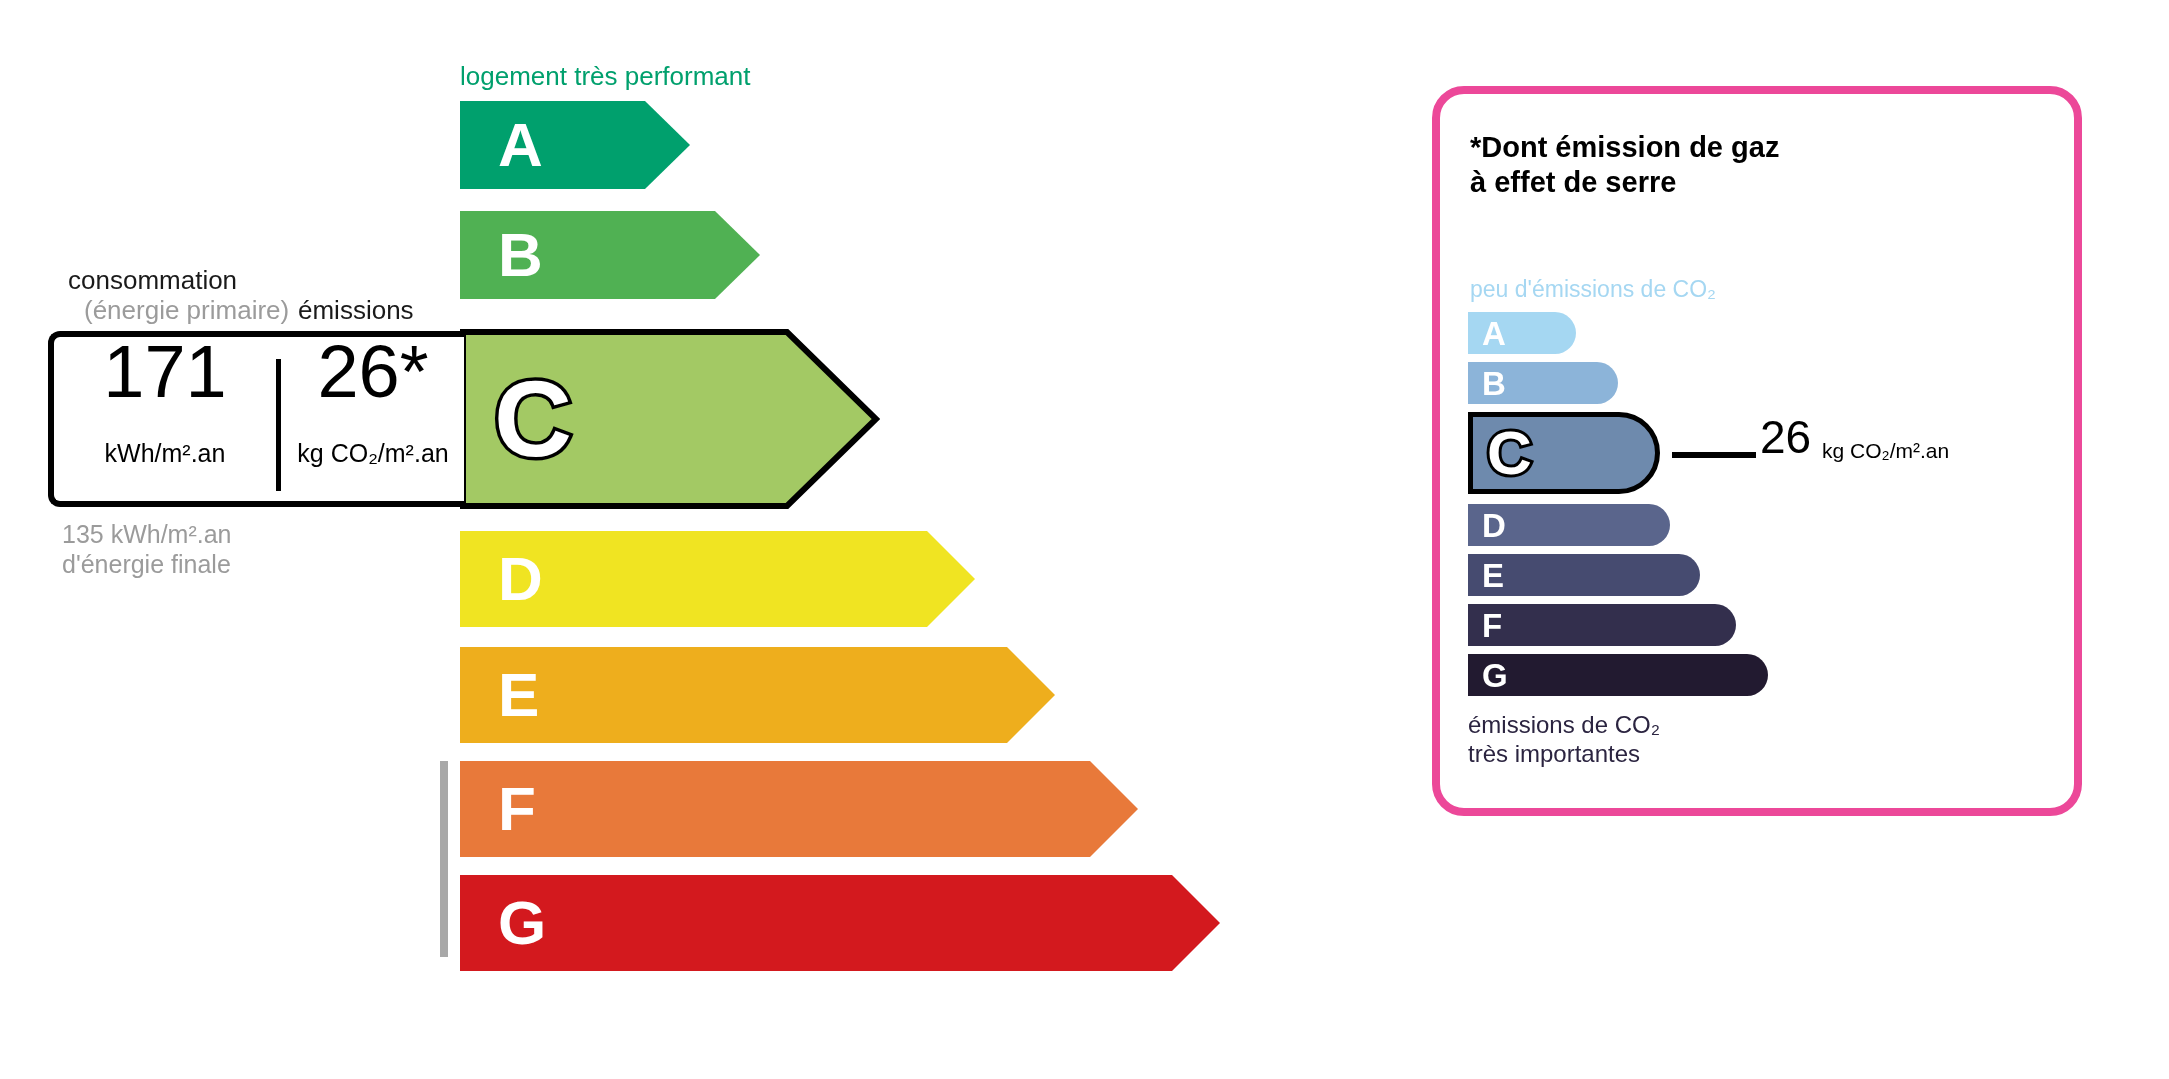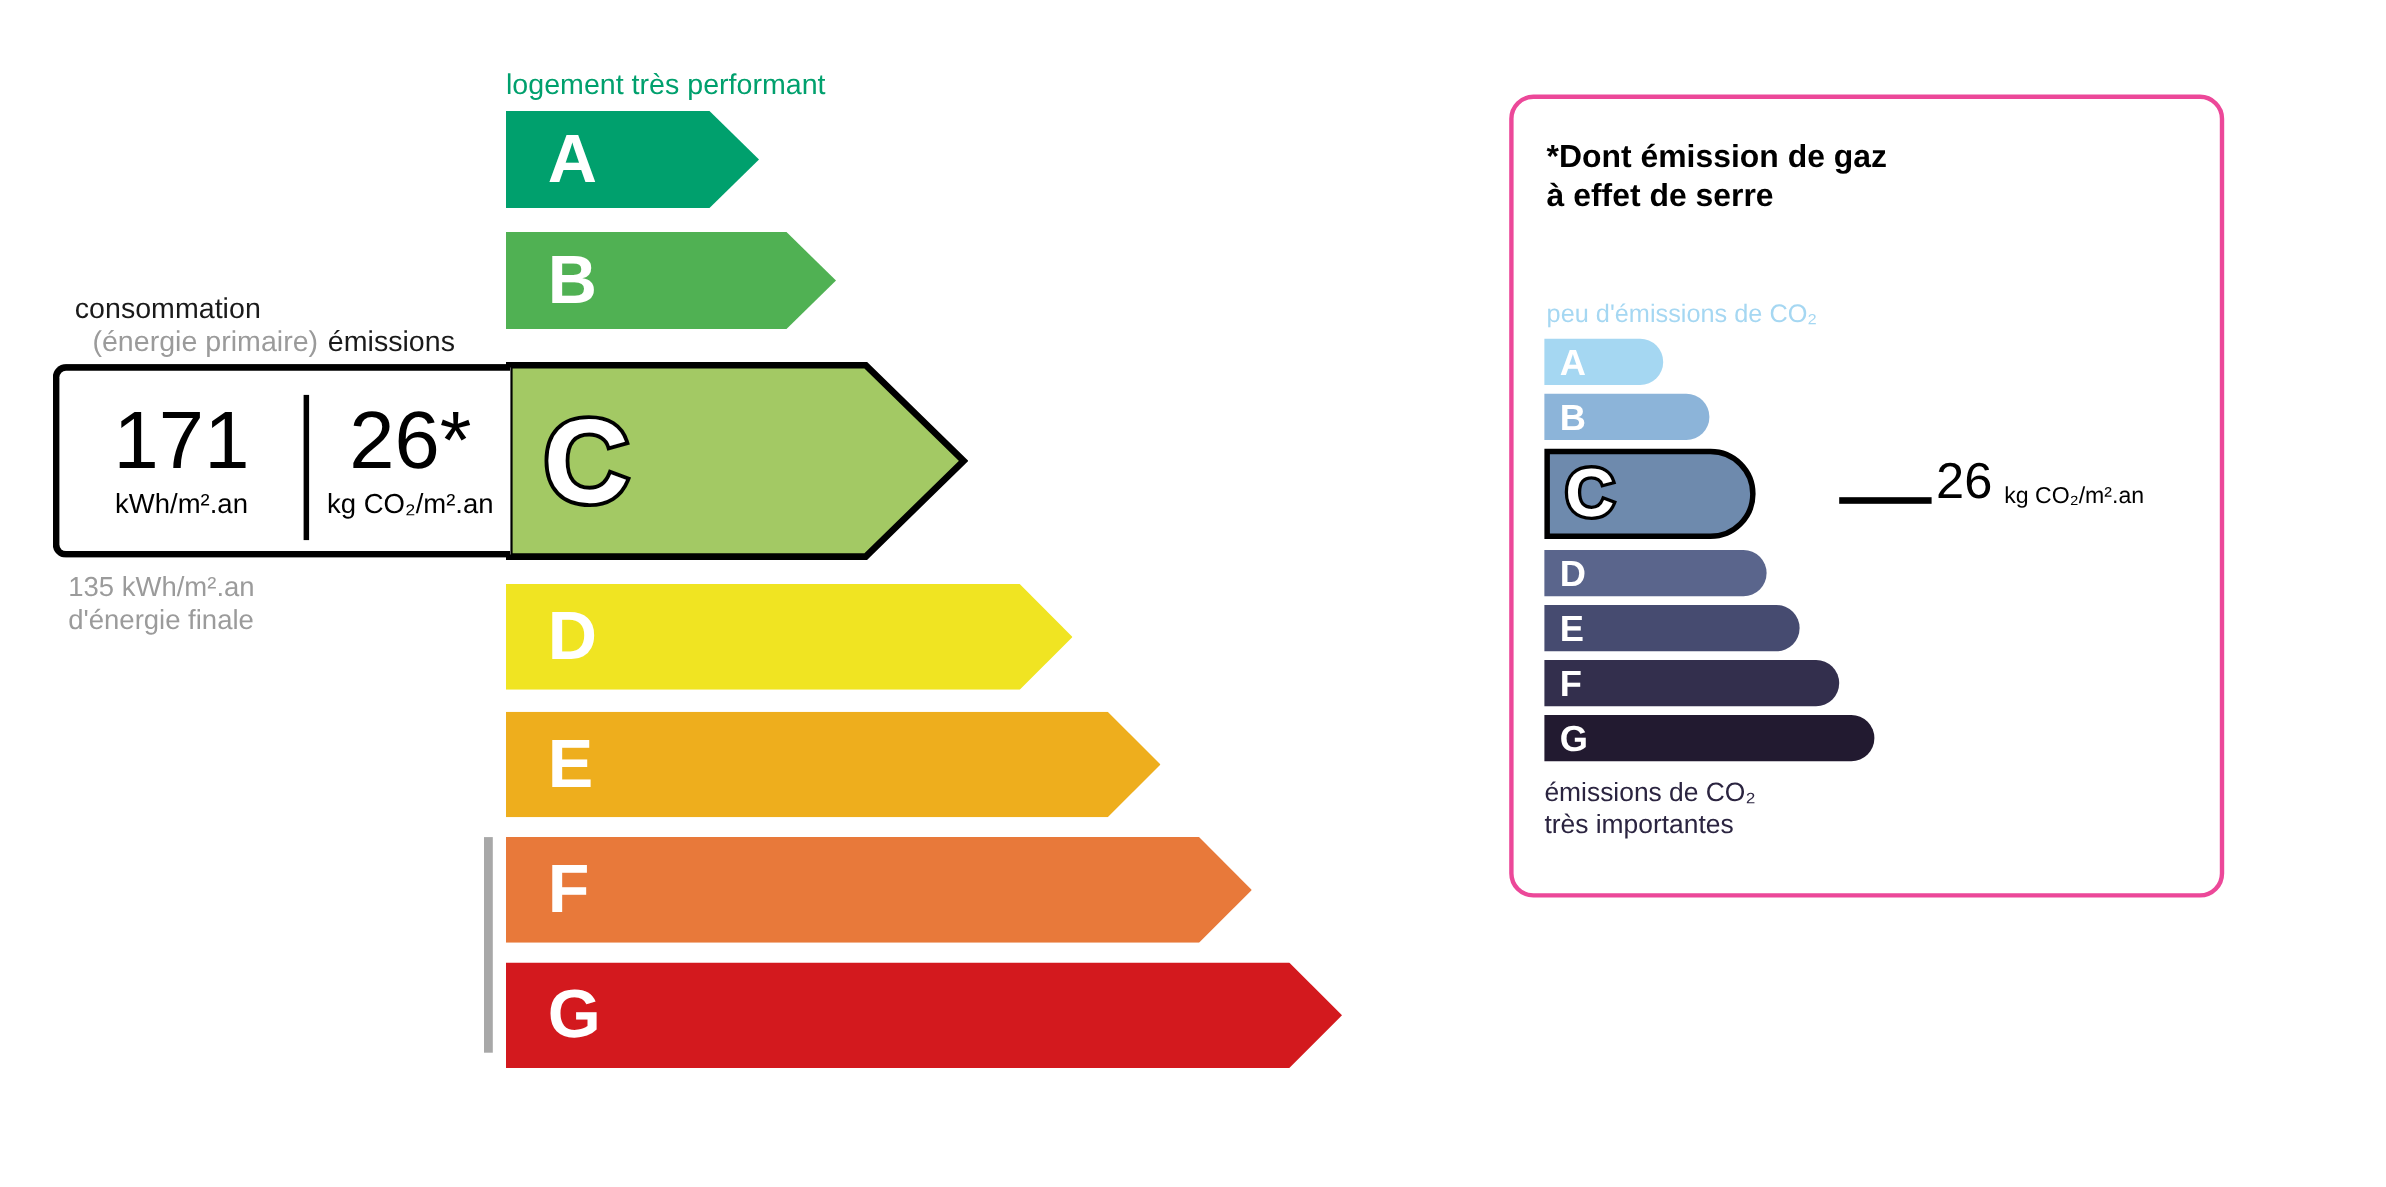--- a/index.html
+++ b/index.html
@@ -84,21 +84,22 @@
     background: #ffffff;
     box-sizing: border-box;
     z-index: 5;
   }
   .value-cell {
     position: absolute;
     top: 0; bottom: 0;
     display: flex;
     flex-direction: column;
     align-items: center;
-    justify-content: center;
+    justify-content: flex-start;
+    gap: 24px;
   }
   #cell-consumption { left: 0px; width: 222px; }
   #cell-emission    { left: 228px; width: 182px; }
   .value-number {
     font-size: 74px;
     font-weight: normal;
     color: #000000;
     line-height: 0.95;
   }
   .value-unit {
@@ -149,24 +150,24 @@
     width: 222px;
     text-align: right;
     font-size: 25px;
     line-height: 1.25;
     color: #9b9b9b;
   }
 
   
   #ges-panel {
     position: absolute;
-    left: 1372px; top: 86px;
+    left: 1432px; top: 86px;
     width: 650px; height: 730px;
-    border: 4px solid #ec4899;
-    border-radius: 22px;
+    border: 8px solid #ec4899;
+    border-radius: 32px;
     background: #ffffff;
     box-sizing: border-box;
   }
   #ges-title {
     position: absolute;
     left: 30px; top: 36px;
     font-size: 29px;
     font-weight: bold;
     line-height: 1.2;
     color: #000000;

